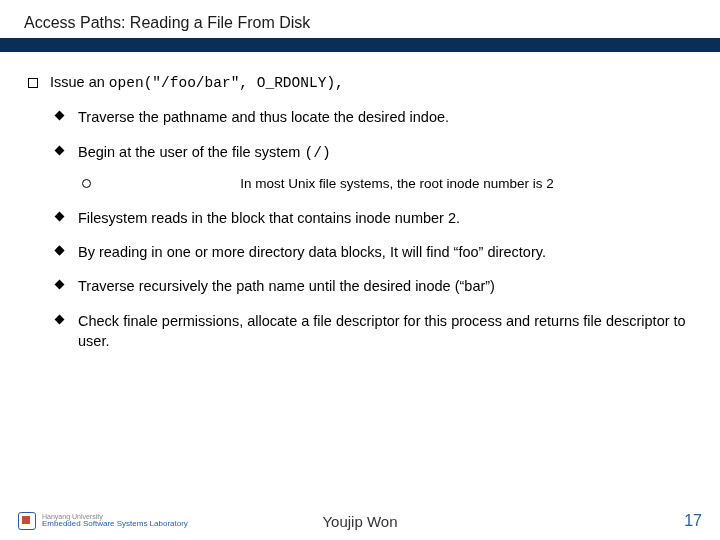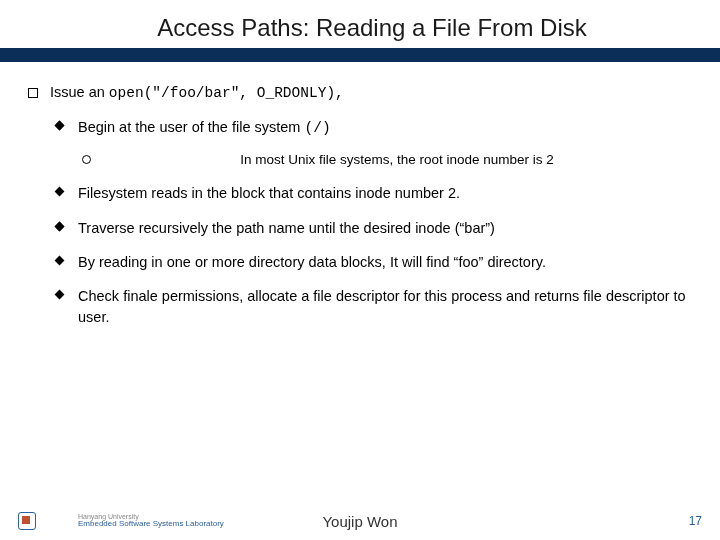--- a/index.html
+++ b/index.html
@@ -9,24 +9,23 @@
     background: #ffffff;
     font-family: "Segoe UI", Arial, sans-serif;
     color: #000;
     position: relative;
     overflow: hidden;
   }
   .title-wrap {
     padding: 14px 0 0 24px;
   }
   .title {
-    font-size: 24px;
+    font-size: 16px;
     font-weight: 400;
     color: #1a1a1a;
-    text-align: center;
   }
   .title-bar {
     margin-top: 6px;
     height: 14px;
     background: #0b2e58;
     width: 100%;
   }
   .content {
     padding: 20px 28px 0 28px;
     font-size: 14.5px;
@@ -106,52 +105,52 @@
     content: "";
     position: absolute;
     left: 3px; top: 3px;
     width: 8px; height: 8px;
     background: #c05030;
   }
   .footer-text {
     font-size: 8px;
     line-height: 1.05;
     color: #2a5fa0;
-    margin-left: 36px;
   }
   .footer-text .l1 { font-size: 7px; color: #888; }
   .footer-center {
     position: absolute;
     left: 50%;
     transform: translateX(-50%);
     font-size: 15px;
     color: #333;
   }
   .footer-page {
     margin-left: auto;
-    font-size: 12px;
+    font-size: 16px;
     color: #2a5fa0;
   }
 </style>
 </head>
 <body>
 
 <div class="title-wrap">
   <div class="title">Access Paths: Reading a File From Disk</div>
 </div>
 <div class="title-bar"></div>
 
 <div class="content">
 
   <div class="lvl1">
     <span>Issue an </span><span class="mono">open("/foo/bar", O_RDONLY),</span>
   </div>
 
   <div class="lvl2">
     <span class="diamond"></span>
+    <span>Traverse the pathname and thus locate the desired indoe.</span>
   </div>
 
   <div class="lvl2">
     <span class="diamond"></span>
     <span>Begin at the user of the file system </span><span class="mono">(/)</span>
   </div>
 
   <div class="lvl3">
     <span>In most Unix file systems, the root inode number is 2</span>
   </div>
@@ -160,26 +159,26 @@
     <span class="diamond"></span>
     <span>Filesystem reads in the block that contains inode number 2.</span>
   </div>
 
   <div class="lvl2">
     <span class="diamond"></span>
   </div>
 
   <div class="lvl2">
     <span class="diamond"></span>
-    <span>Traverse recursively the path name until the desired inode  (“bar”)</span>
+    <span>By reading in one or more directory data blocks, It will find “foo” directory.</span>
   </div>
 
   <div class="lvl2">
     <span class="diamond"></span>
-    <span>By reading in one or more directory data blocks, It will find “foo” directory.</span>
+    <span>Traverse recursively the path name until the desired inode  (“bar”)</span>
   </div>
 
   <div class="lvl2">
     <span class="diamond"></span>
     <span>Check finale permissions, allocate a file descriptor for this process  and returns file descriptor to user.</span>
   </div>
 
 </div>
 
 <div class="footer">

